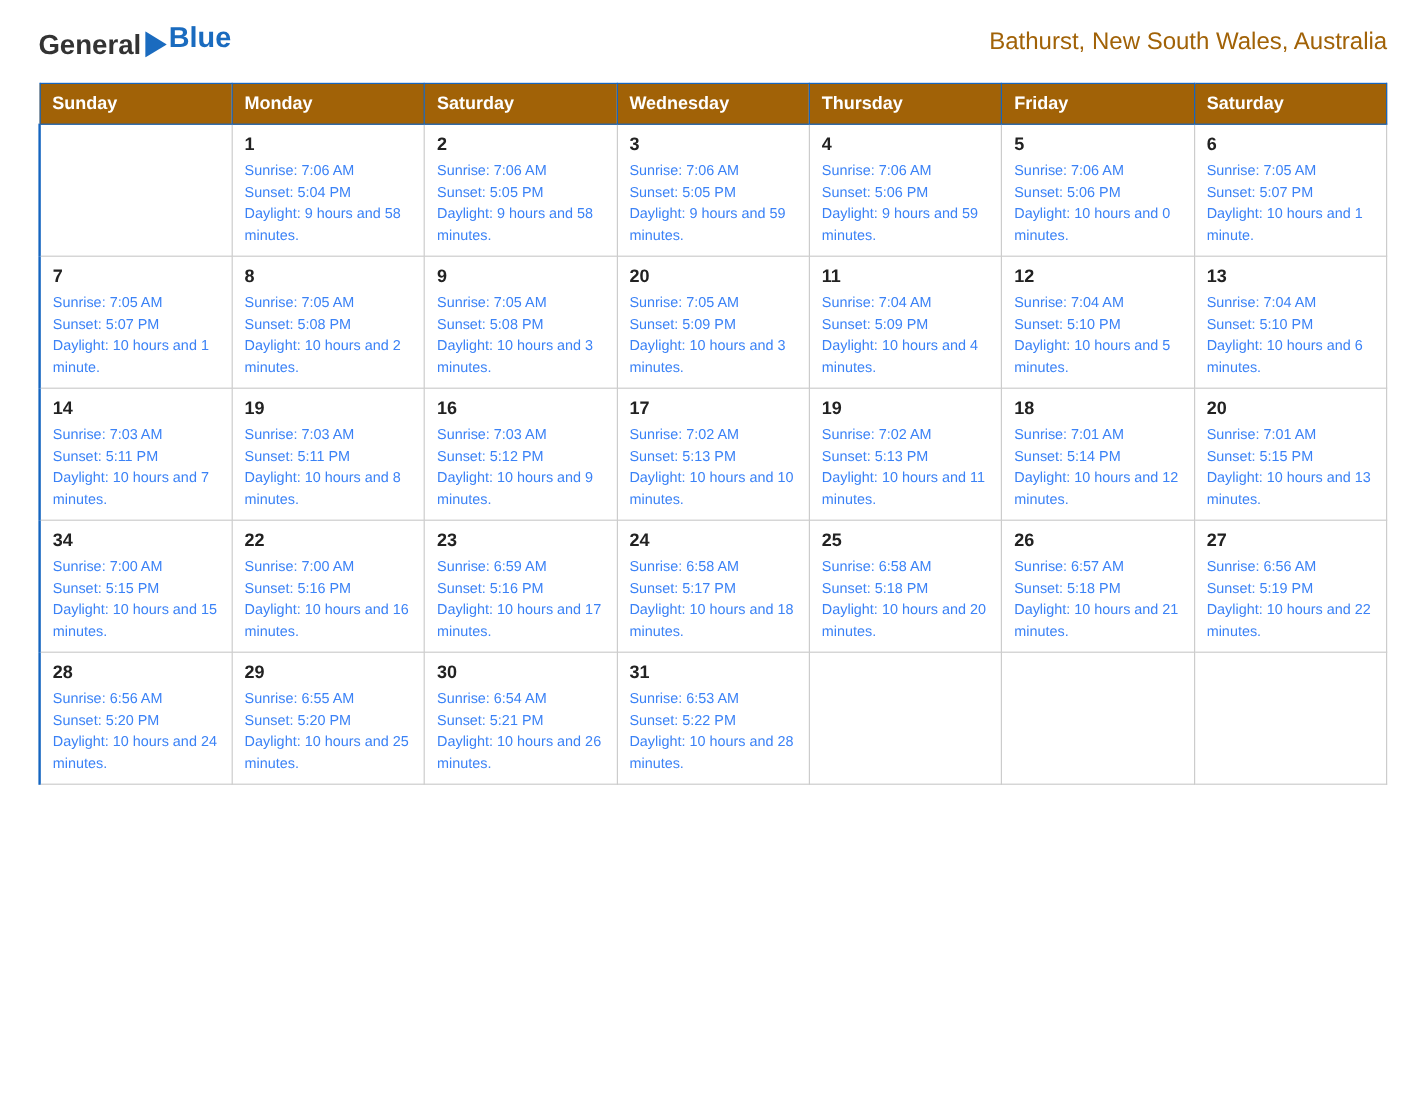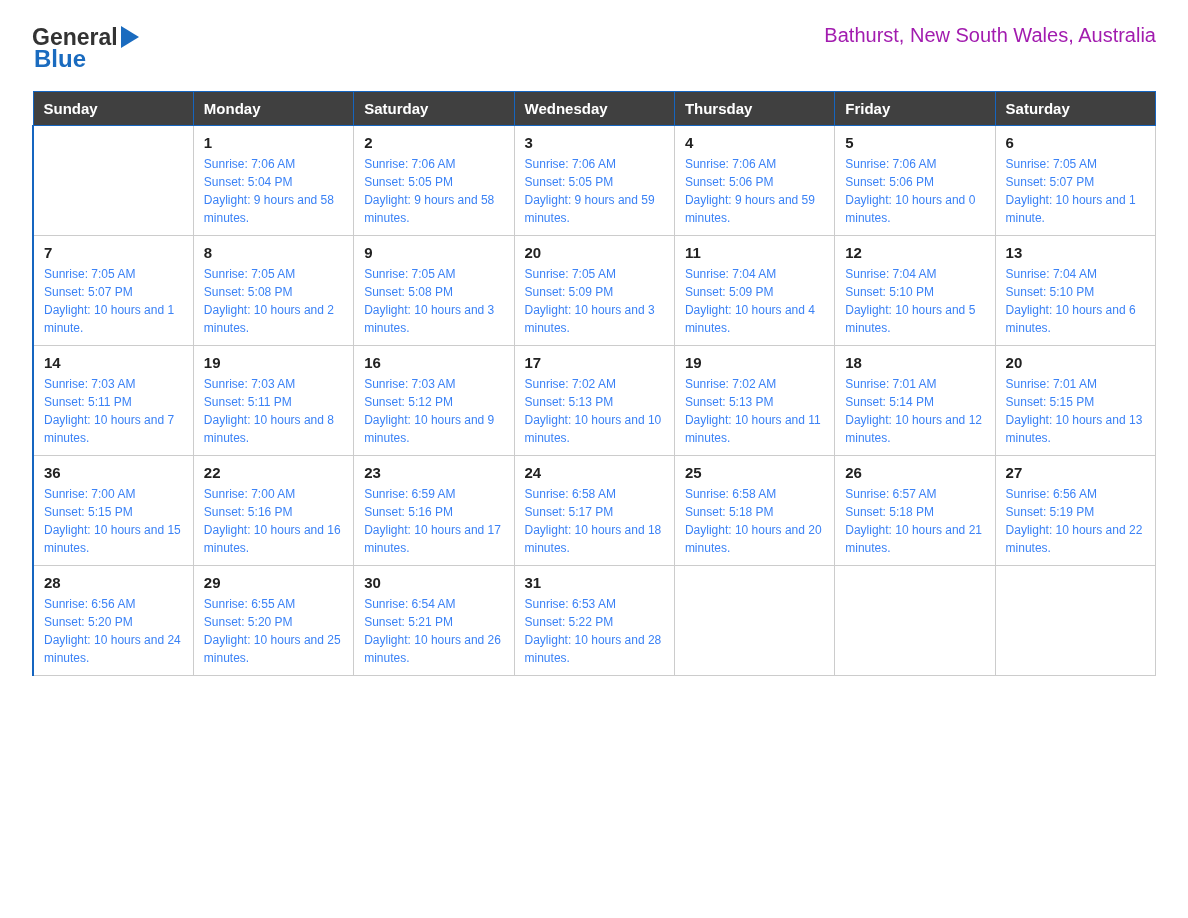--- a/index.html
+++ b/index.html
@@ -20,29 +20,29 @@
       text-align: right;
     }
     .title-block h1 {
       font-size: 48px;
       font-weight: 300;
       color: #222;
     }
     .title-block h2 {
       font-size: 20px;
       font-weight: 400;
-      color: #a21caf;
+      color: #a16207;
     }
     .calendar {
       width: 100%;
       border-collapse: collapse;
       table-layout: fixed;
     }
     .calendar thead tr th {
-      background: #404040;
+      background: #a16207;
       color: #fff;
       font-size: 15px;
       font-weight: 600;
       padding: 8px 10px;
       text-align: left;
       border: 1px solid #1565c0;
     }
     .calendar tbody tr td {
       vertical-align: top;
       border: 1px solid #ccc;
@@ -63,21 +63,21 @@
     .cell-info {
       font-size: 12px;
       color: #3b82f6;
       line-height: 1.5;
     }
     .empty-cell {
       background: #fff;
     }
     .logo-container {
       display: flex;
-      flex-direction: column;
+      flex-direction: row;
       align-items: flex-start;
     }
     .logo-row {
       display: flex;
       align-items: center;
     }
     .logo-general {
       font-size: 23px;
       font-weight: bold;
       color: #333;
@@ -205,21 +205,21 @@
           <div class="cell-day">18</div>
           <div class="cell-info">Sunrise: 7:01 AM<br>Sunset: 5:14 PM<br>Daylight: 10 hours and 12 minutes.</div>
         </td>
         <td>
           <div class="cell-day">20</div>
           <div class="cell-info">Sunrise: 7:01 AM<br>Sunset: 5:15 PM<br>Daylight: 10 hours and 13 minutes.</div>
         </td>
       </tr>
       <tr>
         <td>
-          <div class="cell-day">36</div>
+          <div class="cell-day">34</div>
           <div class="cell-info">Sunrise: 7:00 AM<br>Sunset: 5:15 PM<br>Daylight: 10 hours and 15 minutes.</div>
         </td>
         <td>
           <div class="cell-day">22</div>
           <div class="cell-info">Sunrise: 7:00 AM<br>Sunset: 5:16 PM<br>Daylight: 10 hours and 16 minutes.</div>
         </td>
         <td>
           <div class="cell-day">23</div>
           <div class="cell-info">Sunrise: 6:59 AM<br>Sunset: 5:16 PM<br>Daylight: 10 hours and 17 minutes.</div>
         </td>

